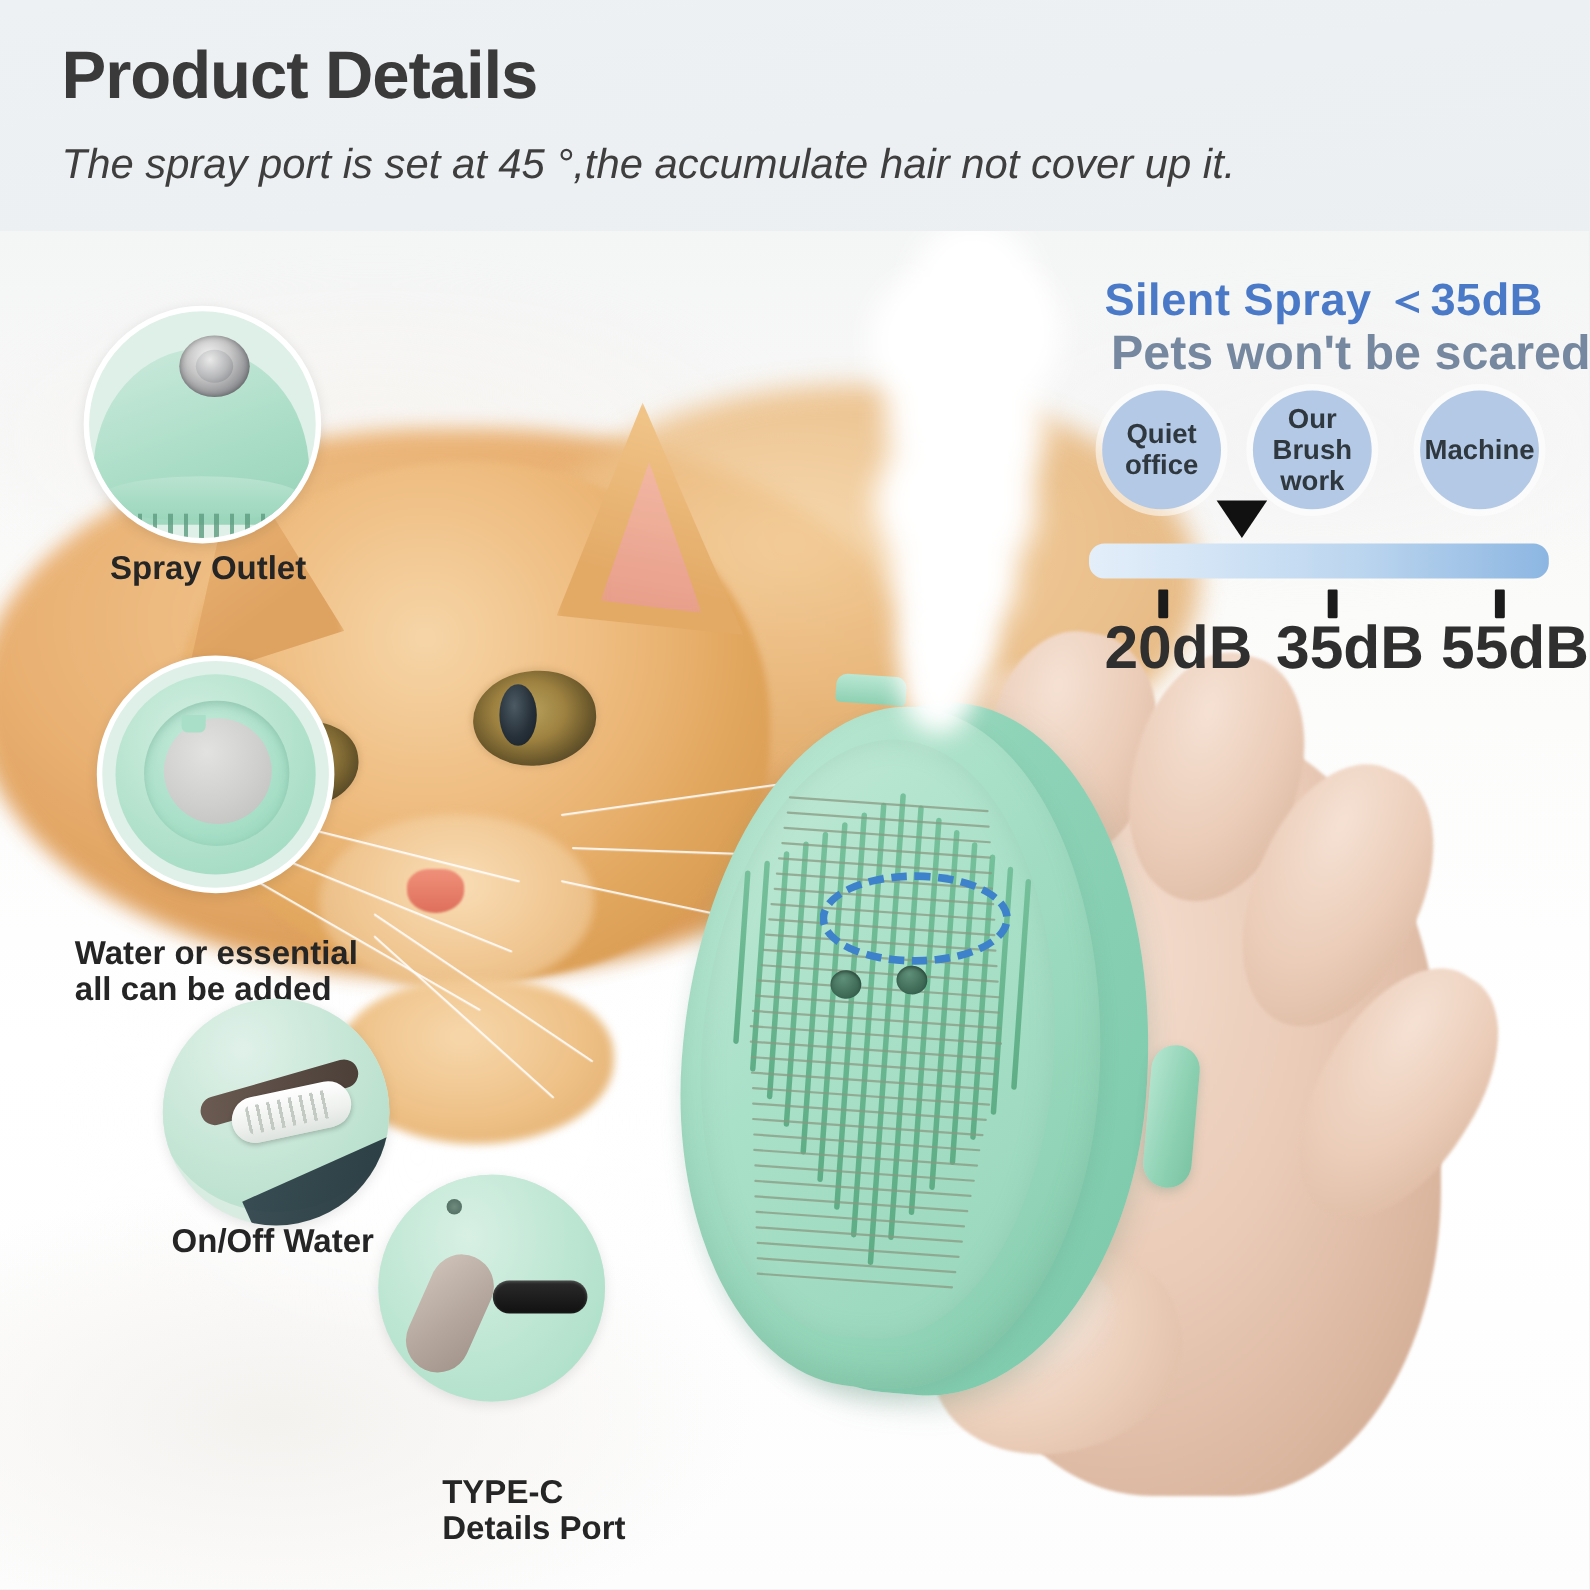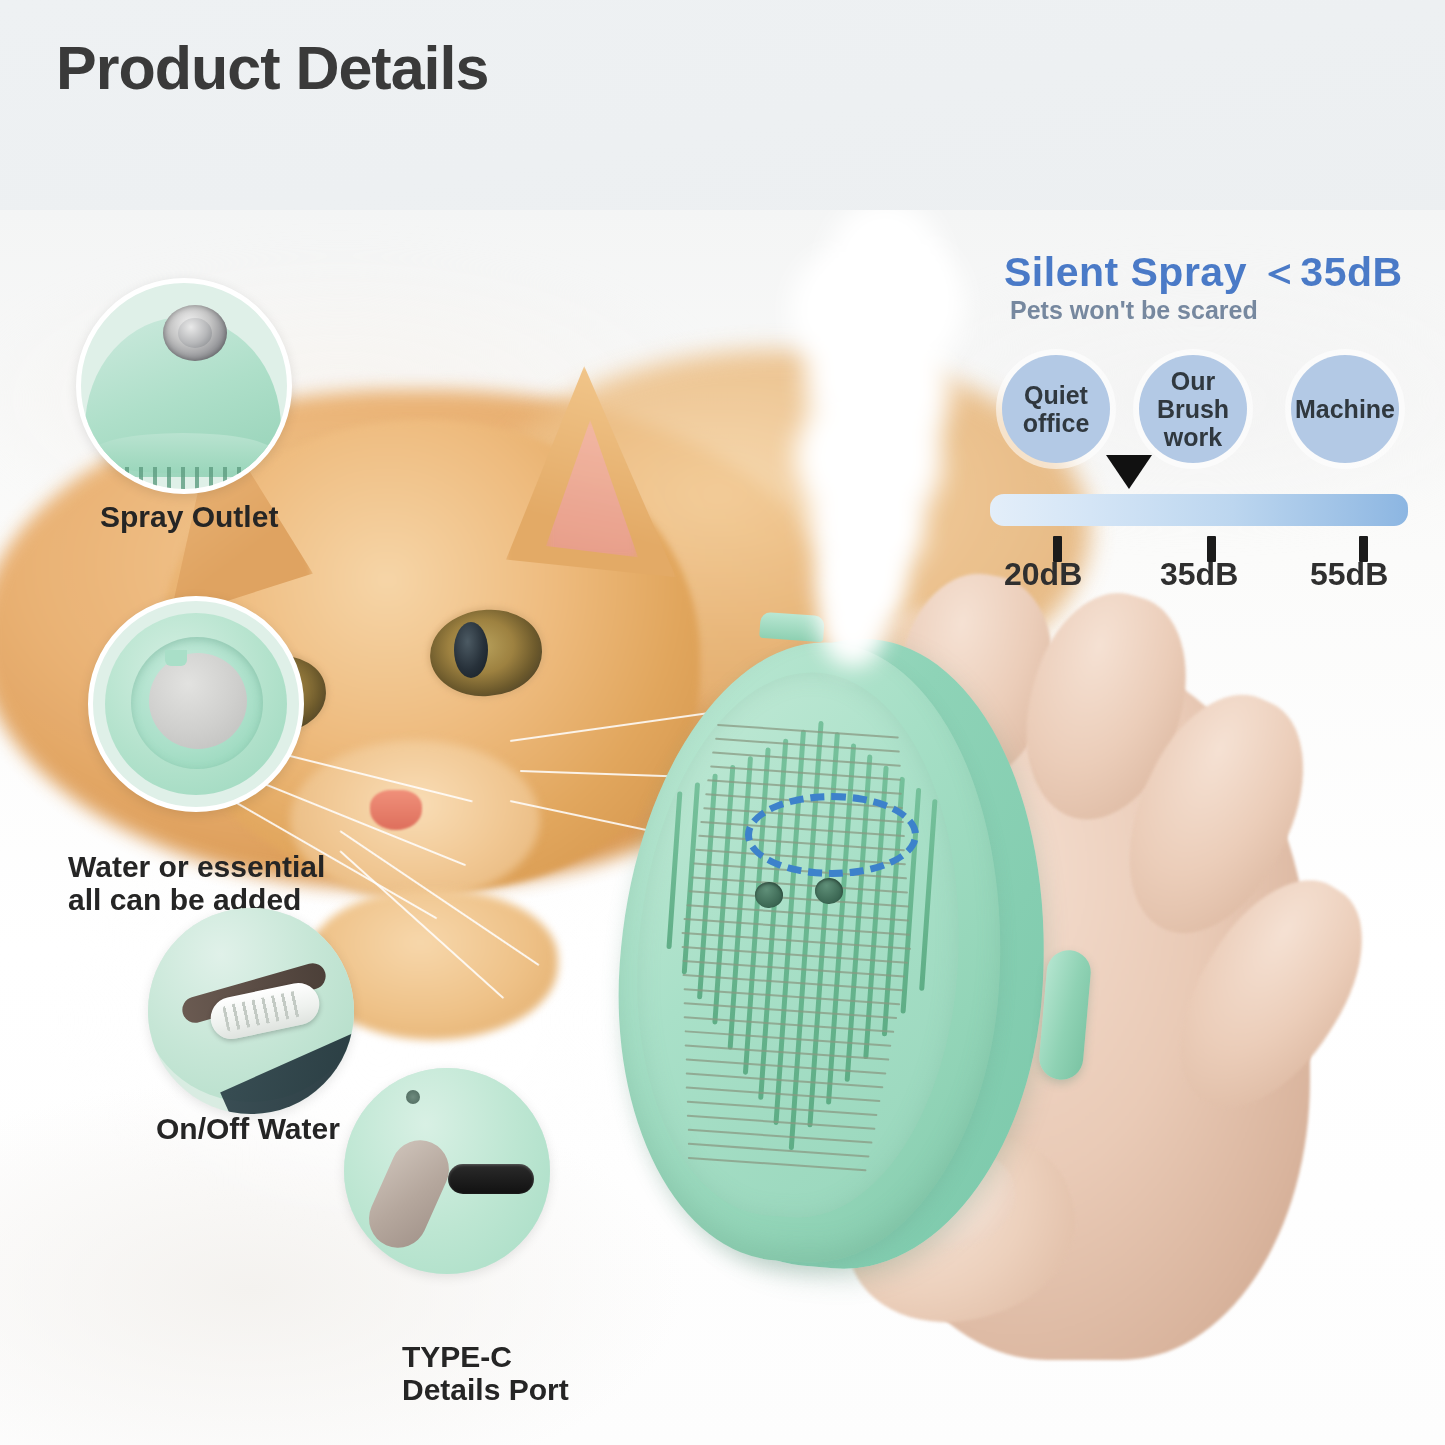--- a/index.html
+++ b/index.html
@@ -176,41 +176,41 @@
     background:radial-gradient(circle,#6e8b7e 0%,#4d685d 100%);}
   .b4 .port{position:absolute;left:104px;top:96px;width:86px;height:30px;border-radius:15px;
     background:linear-gradient(180deg,#2b2b2b 0%,#111111 100%);
     box-shadow:inset 0 1px 3px rgba(255,255,255,.25);}
   .b4 .plug{position:absolute;left:36px;top:70px;width:58px;height:112px;border-radius:29px;
     background:linear-gradient(120deg,#cfc4bb 0%,#b5a79d 55%,#a2938a 100%);transform:rotate(24deg);}
 
   
   .silent-title{position:absolute;left:1004px;top:245px;font-size:41px;font-weight:bold;
     color:#4a7ac7;white-space:nowrap;letter-spacing:.5px;}
-  .silent-sub{position:absolute;left:1010px;top:296px;font-size:25px;font-weight:bold;
+  .silent-sub{position:absolute;left:1010px;top:296px;font-size:44px;font-weight:bold;
     color:#76889f;white-space:nowrap;}
 
   .dbcircle{position:absolute;border-radius:50%;background:#b3c9e5;
     display:flex;align-items:center;justify-content:center;text-align:center;
     font-size:25px;font-weight:bold;color:#30383f;line-height:1.12;
     box-shadow:0 0 0 6px rgba(255,255,255,.55);}
   .c1{left:1002px;top:355px;width:108px;height:108px;}
   .c2{left:1139px;top:355px;width:108px;height:108px;}
   .c3{left:1291px;top:355px;width:108px;height:108px;}
 
   .marker{position:absolute;left:1106px;top:455px;width:0;height:0;
     border-left:23px solid transparent;border-right:23px solid transparent;border-top:34px solid #111111;}
 
   .dbbar{position:absolute;left:990px;top:494px;width:418px;height:32px;border-radius:14px;
     background:linear-gradient(90deg,#e3eef9 0%,#d4e5f6 24%,#bcd6ef 58%,#9dc1e6 86%,#8cb6e2 100%);}
   .tick{position:absolute;top:536px;width:9px;height:26px;background:#1b1b1b;border-radius:1px;}
   .t1{left:1053px;}
   .t2{left:1207px;}
   .t3{left:1359px;}
-  .dblabel{position:absolute;top:556px;font-size:32px;font-weight:bold;color:#2f2f2f;}
+  .dblabel{position:absolute;top:556px;font-size:55px;font-weight:bold;color:#2f2f2f;}
   .d1{left:1004px;}
   .d2{left:1160px;}
   .d3{left:1310px;}
 </style>
 </head>
 <body>
 
 <div id="stage">
 
   <div class="photo">
@@ -330,20 +330,21 @@
         <div class="puff" style="left: 66px; top: 268px; width: 88px; height: 100px;"></div>
         <div class="puff" style="left: 46px; top: 322px; width: 80px; height: 92px;"></div>
         <div class="puff" style="left: 60px; top: 330px; width: 74px; height: 86px;"></div>
         <div class="puff" style="left: 52px; top: 372px; width: 62px; height: 72px;"></div>
         <div class="puff" style="left: 58px; top: 400px; width: 50px; height: 56px;"></div>
       </div>
   </div>
 
   <div class="title">Product Details</div>
   <div class="note">
+    <div>The spray port is set at 45 °,the accumulate hair not cover up it.</div>
   </div>
 
   <div class="bubble b1">
     <div class="dome"></div>
     <div class="ring"></div>
     <div class="lip"></div>
     <div class="teeth"></div>
   </div>
   <div class="bubble-label" style="left:100px;top:500px;">Spray Outlet</div>
 

